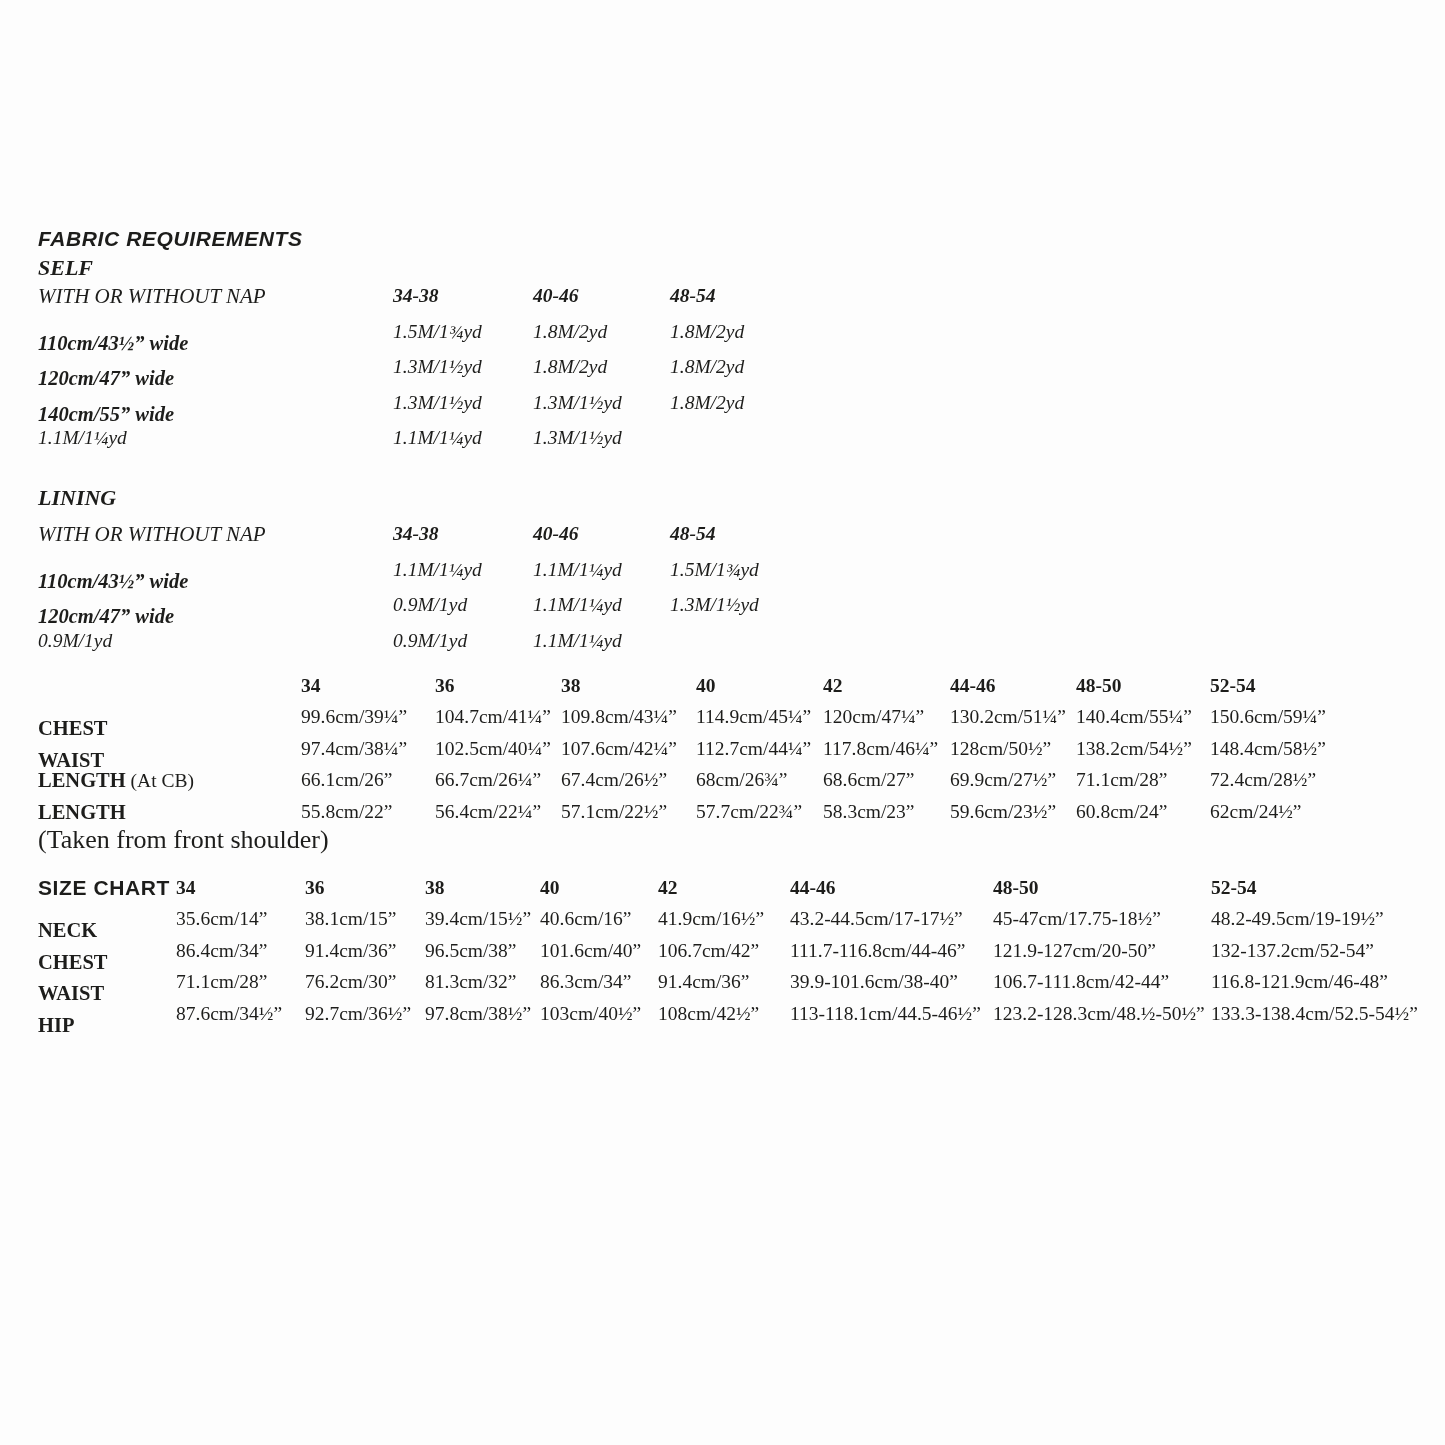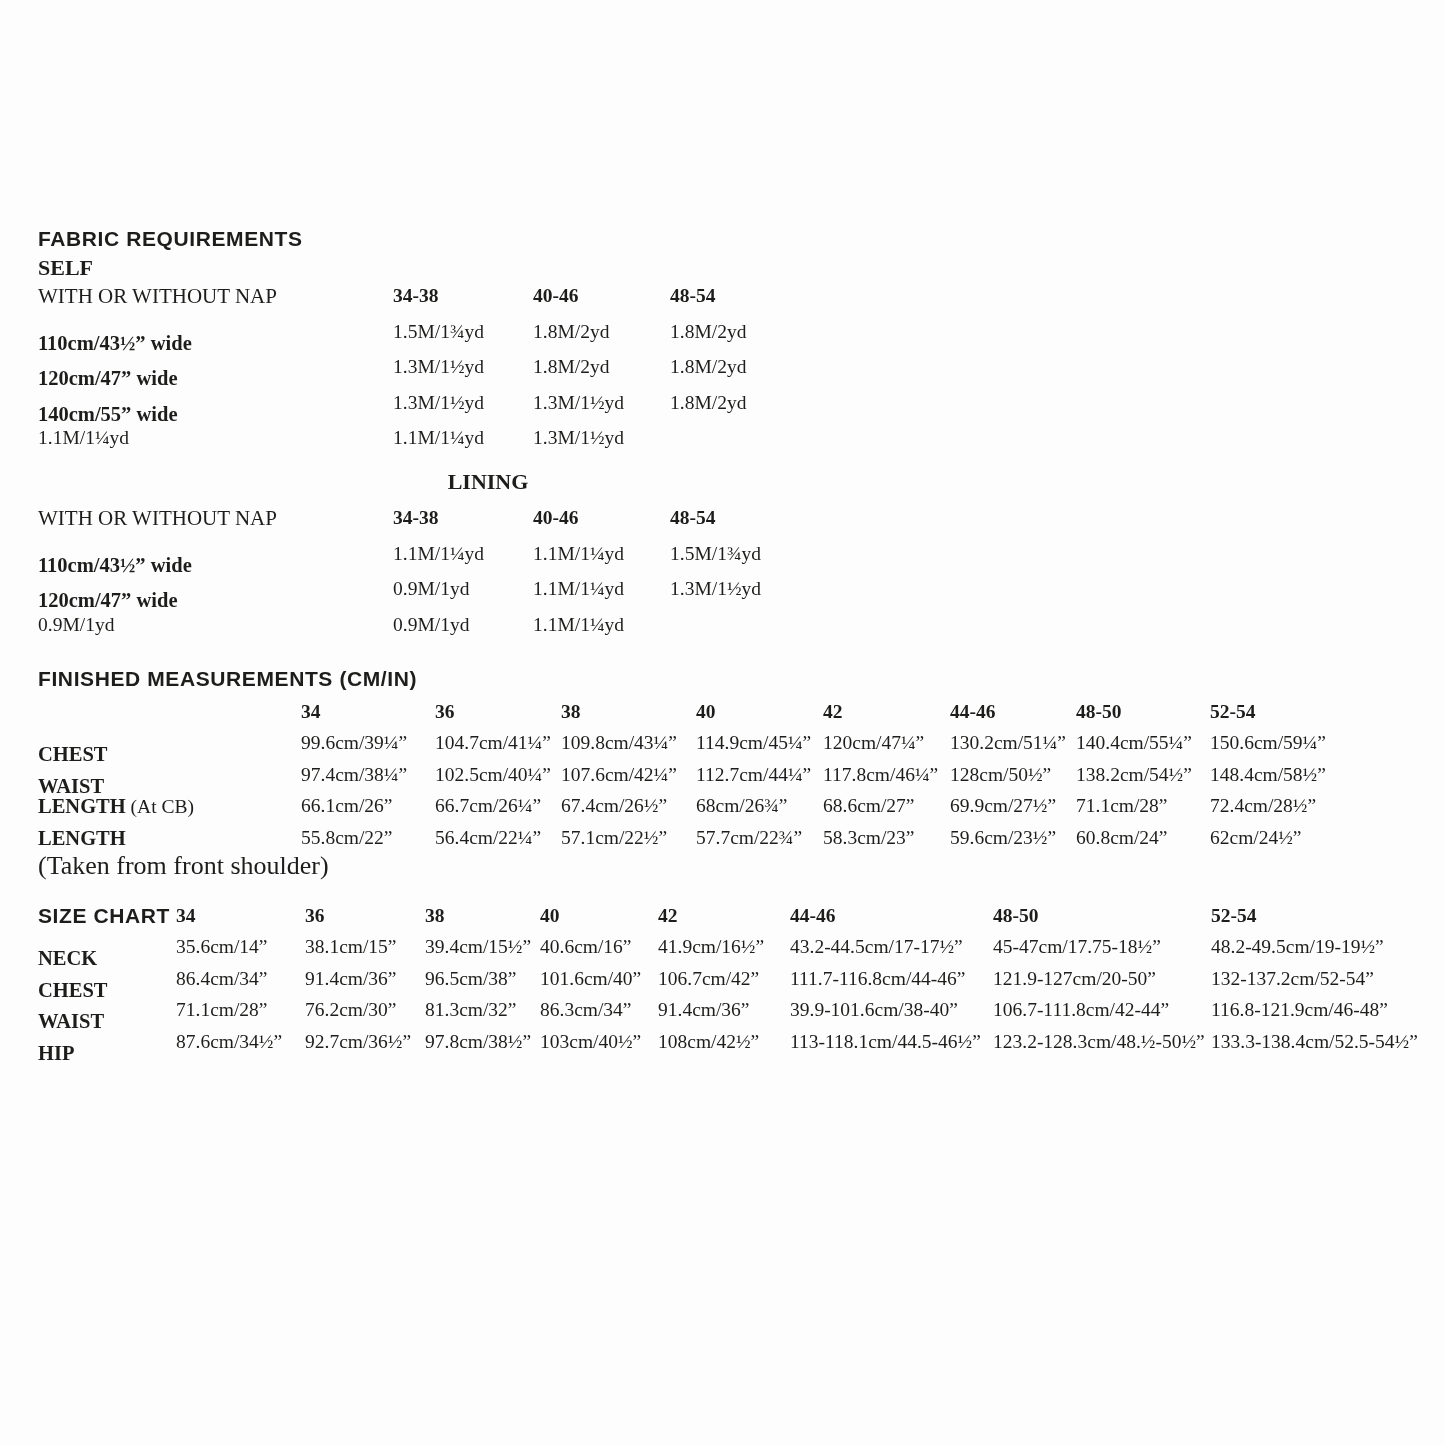--- a/index.html
+++ b/index.html
@@ -12,23 +12,23 @@
   .sans-title{
     font-family:"Liberation Sans","DejaVu Sans",sans-serif;
     font-weight:700;font-size:21px;letter-spacing:.6px;
     margin:0;line-height:26px;
   }
   .serif-sub{
     font-family:"Liberation Serif","DejaVu Serif",serif;
     font-weight:700;font-size:22px;margin:0;line-height:32px;
   }
   section{position:absolute;left:38px;}
-  #fabric-section{top:226px;width:900px;}
+  #fabric-section{top:226px;width:900px;font-style:italic;}
   #finished-section{top:666px;width:1400px;}
-  #sizechart-section{top:904px;width:1400px;}
+  #sizechart-section{top:876px;width:1400px;}
 
   .grid{display:grid;}
   .fabric-grid{
     grid-template-columns:355px 140px 137px 180px;
     grid-auto-rows:35.6px;
     align-items:start;
   }
   .finished-grid{
     grid-template-columns:263px 134px 126px 135px 127px 127px 126px 134px 160px;
     grid-auto-rows:31.4px;
@@ -39,21 +39,21 @@
     grid-template-columns:138px 129px 120px 115px 118px 132px 203px 218px 195px;
     grid-auto-rows:31.4px;
     align-items:start;
   }
   .cell{font-size:19.5px;line-height:24px;white-space:nowrap;overflow:visible;}
   .caps{font-size:21px;}
   .hdr{font-weight:700;font-size:19.5px;}
   .row-label{font-weight:700;font-size:20.5px;margin-top:11px;}
   .note{font-weight:400;font-size:19.5px;}
   .footnote{display:block;font-weight:400;font-size:26px;line-height:29px;white-space:nowrap;}
-  .mt-lining{margin-top:4px;text-align:center;}
+  .mt-lining{margin-top:20px;}
   .fab-gap{height:8px;}
 </style>
 </head>
 <body>
 
 <section id="fabric-section">
   <h1 class="sans-title">FABRIC REQUIREMENTS</h1>
   <h2 class="serif-sub">SELF</h2>
 
   <div class="grid fabric-grid">
@@ -101,21 +101,20 @@
     <div class="cell">1.1M/1¼yd</div>
     <div class="cell">1.3M/1½yd</div>
 
     <div class="cell">0.9M/1yd</div>
     <div class="cell">0.9M/1yd</div>
     <div class="cell">1.1M/1¼yd</div>
   </div>
 </section>
 
 <section id="finished-section">
-  <h1 class="sans-title">FINISHED MEASUREMENTS (CM/IN)</h1>
 
   <div class="grid finished-grid">
     <div class="cell"></div>
     <div class="cell hdr">34</div>
     <div class="cell hdr">36</div>
     <div class="cell hdr">38</div>
     <div class="cell hdr">40</div>
     <div class="cell hdr">42</div>
     <div class="cell hdr">44-46</div>
     <div class="cell hdr">48-50</div>

